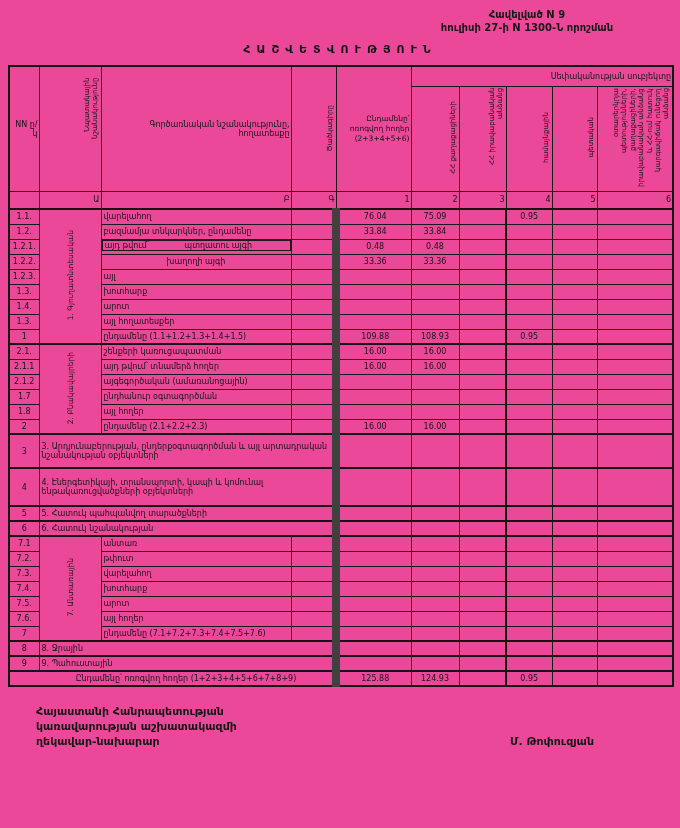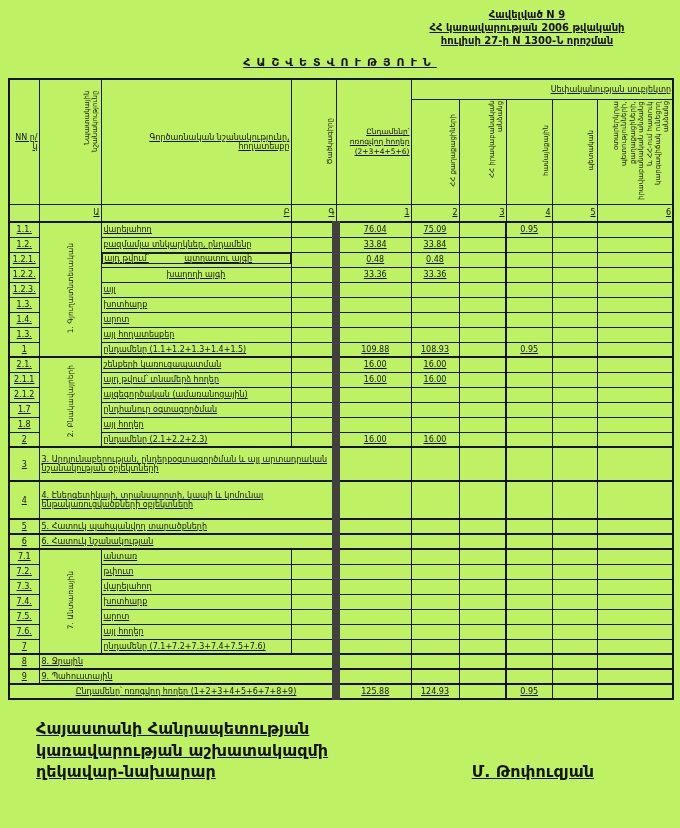--- a/index.html
+++ b/index.html
@@ -1,17 +1,17 @@
 <!DOCTYPE html>
 <html><head>
 <meta charset="utf-8">
 <style>
   html,body{margin:0;padding:0;background:#ffffff;}
-  .page{width:680px;height:828px;box-sizing:border-box;background:#bef264;
-        font-family:"DejaVu Sans",sans-serif;color:#151515;padding:8px 8px 0;overflow:hidden;text-decoration:underline;}
+  .page{width:680px;height:828px;box-sizing:border-box;background:#ec4899;
+        font-family:"DejaVu Sans",sans-serif;color:#151515;padding:8px 8px 0;overflow:hidden;}
   
   .appendix{width:270px;margin:0 10px 0 auto;text-align:center;font-weight:bold;
             font-size:10px;line-height:1.3;}
   .doc-title{text-align:center;font-weight:bold;font-size:11px;letter-spacing:6px;margin-top:9px;}
   .doc-subtitle{text-align:center;font-weight:bold;font-size:9.5px;line-height:1.45;margin-top:6px;}
   
   table{border-collapse:collapse;table-layout:fixed;width:664px;margin-top:9px;
         border:2px solid #141414;font-size:8px;}
   th,td{border:1px solid #1a1a1a;padding:0 2px;overflow:hidden;vertical-align:middle;}
   thead th{font-weight:normal;text-align:right;padding:1px;}
@@ -31,30 +31,29 @@
   .c-label.flex{display:flex;}
   .c-label .pfx{white-space:nowrap;}
   .c-label .mid{flex:1;text-align:center;}
   .c-grand{text-align:center;padding-left:32px;}
   .c-val{text-align:center;}
   .c-val.v0{border-left:8px solid #404040;}
   .c-val.v3{border-left:2px solid #141414;}
   .th-total{font-size:7.5px;line-height:1.3;}
   
   .footer{margin-top:18px;display:flex;justify-content:space-between;align-items:flex-end;
-          padding:0 78px 0 28px;font-weight:bold;font-size:16px;line-height:1.35;}
+          padding:0 78px 0 28px;font-weight:bold;font-size:11px;line-height:1.35;}
 </style>
 </head>
 <body>
 
 <div class="page">
 
   <div class="appendix">
     <div>Հավելված N 9</div>
-    <div>ՀՀ կառավարության 2006 թվականի</div>
     <div>հուլիսի 27-ի N 1300-Ն որոշման</div>
   </div>
 
   <div class="doc-title">ՀԱՇՎԵՏՎՈՒԹՅՈՒՆ</div>
 
   <table>
     <colgroup>
       <col style="width:30px">
         <col style="width:62px">
         <col style="width:190px">

